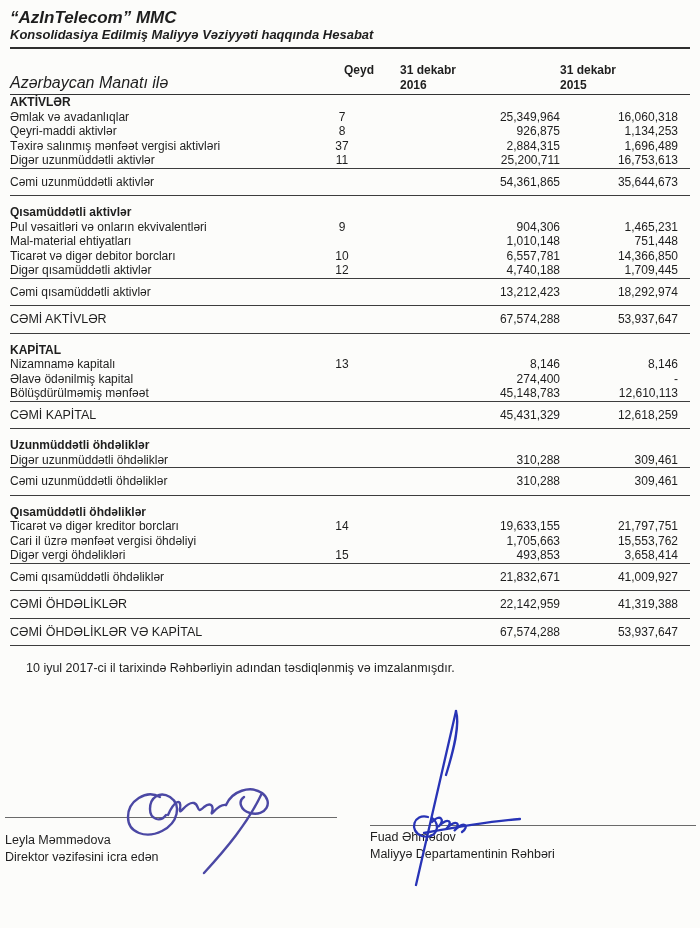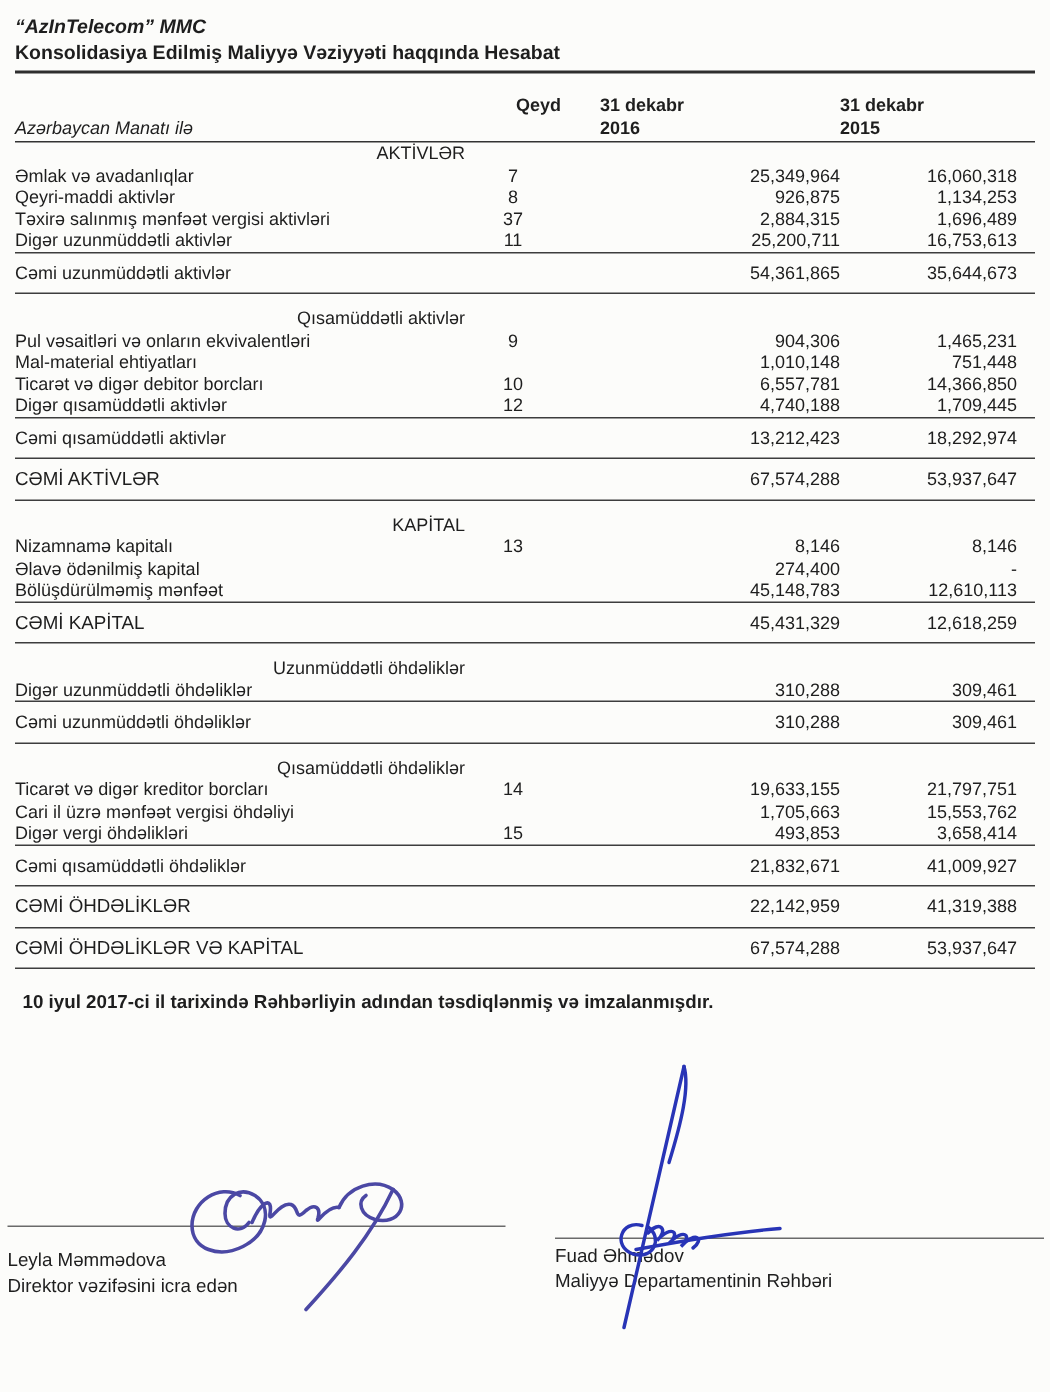--- a/index.html
+++ b/index.html
@@ -6,49 +6,49 @@
   body{
     width:700px;height:928px;overflow:hidden;
     background:#fcfcfa;color:#1e1e1e;
     font-family:"Liberation Sans","DejaVu Sans",sans-serif;
     font-size:12px;
   }
   .page{width:680px;padding:0 10px;position:relative;}
 
   
   .titleblock{padding-top:9px;border-bottom:2px solid #2e2e2e;padding-bottom:4px;}
-  .company{font-weight:700;font-style:italic;font-size:13px;line-height:17px;}
-  .reporttitle{font-weight:700;font-size:13px;line-height:17px;}
+  .company{font-weight:700;font-style:italic;font-size:17px;line-height:17px;}
+  .reporttitle{font-weight:700;font-style:italic;font-size:13px;line-height:17px;}
 
   
   .thead{
     display:grid;grid-template-columns:300px 90px 160px 130px;
     border-bottom:1.8px solid #333;
     padding-top:14px;padding-bottom:1px;align-items:end;
   }
-  .currency{font-style:italic;font-size:12px;padding-bottom:1px;}
+  .currency{font-style:italic;font-size:16px;padding-bottom:1px;}
   .th-note{font-weight:700;text-align:right;align-self:start;padding-right:26px;}
   .th-year{font-weight:700;text-align:left;line-height:15px;}
   .th-year.last{padding-right:12px;}
 
   
   .row{display:grid;grid-template-columns:300px 90px 160px 130px;line-height:14.5px;}
   .row .c{white-space:nowrap;}
   .row .note{text-align:center;padding-right:26px;}
   .row .v2016{text-align:right;}
   .row .v2015{text-align:right;padding-right:12px;margin-left:25px;}
-  .row.section{font-weight:400;text-align:right;}
+  .row.section{font-weight:700;}
   .row.total,.row.totalcaps{font-weight:400;padding:6px 0 6px;}
   .row.totalcaps .label{font-size:12.5px;}
   .row.rt{border-top:1.6px solid #3d3d3d;}
   .row.rb{border-bottom:1.6px solid #3d3d3d;}
   .row.gap{margin-top:9px;}
 
   
-  .approval{margin:15px 0 0 5px;font-size:12.5px;font-weight:bold;}
+  .approval{margin:15px 0 0 16px;font-size:12.5px;}
 
   
   .sig-area{position:relative;height:212px;}
   .sigblock{position:absolute;font-size:12.5px;line-height:17px;}
   .sig-left{left:-5px;top:142px;width:332px;border-top:1.4px solid #6a6a6a;padding-top:14px;}
   .sig-right{left:360px;top:150px;width:326px;border-top:1.4px solid #6a6a6a;padding-top:3px;}
   .ink{position:absolute;z-index:2;}
   .ink-left{left:106px;top:92px;}
   .ink-right{left:384px;top:34px;}
 </style>

